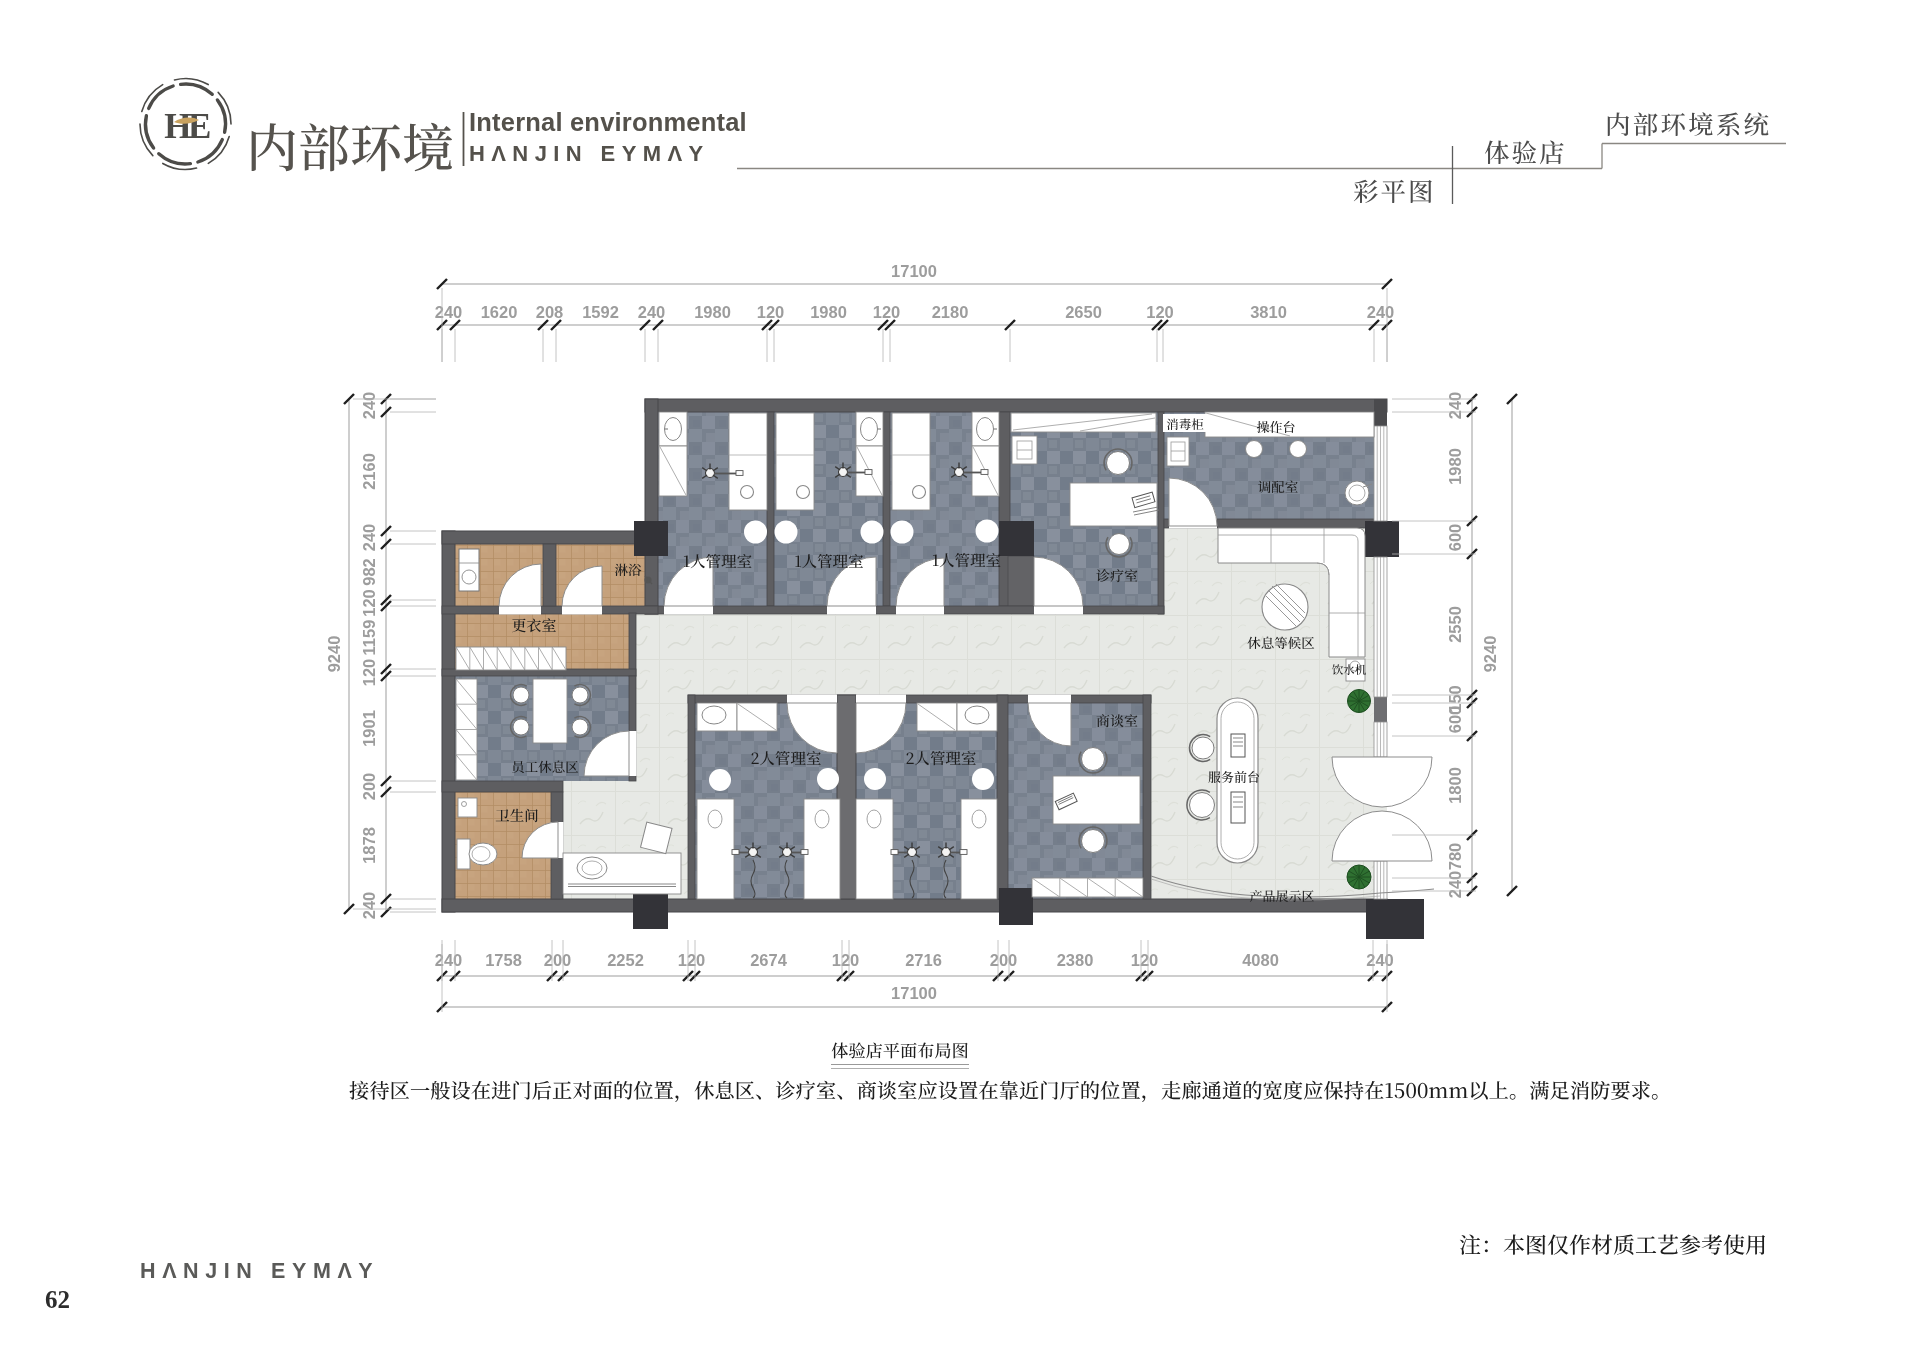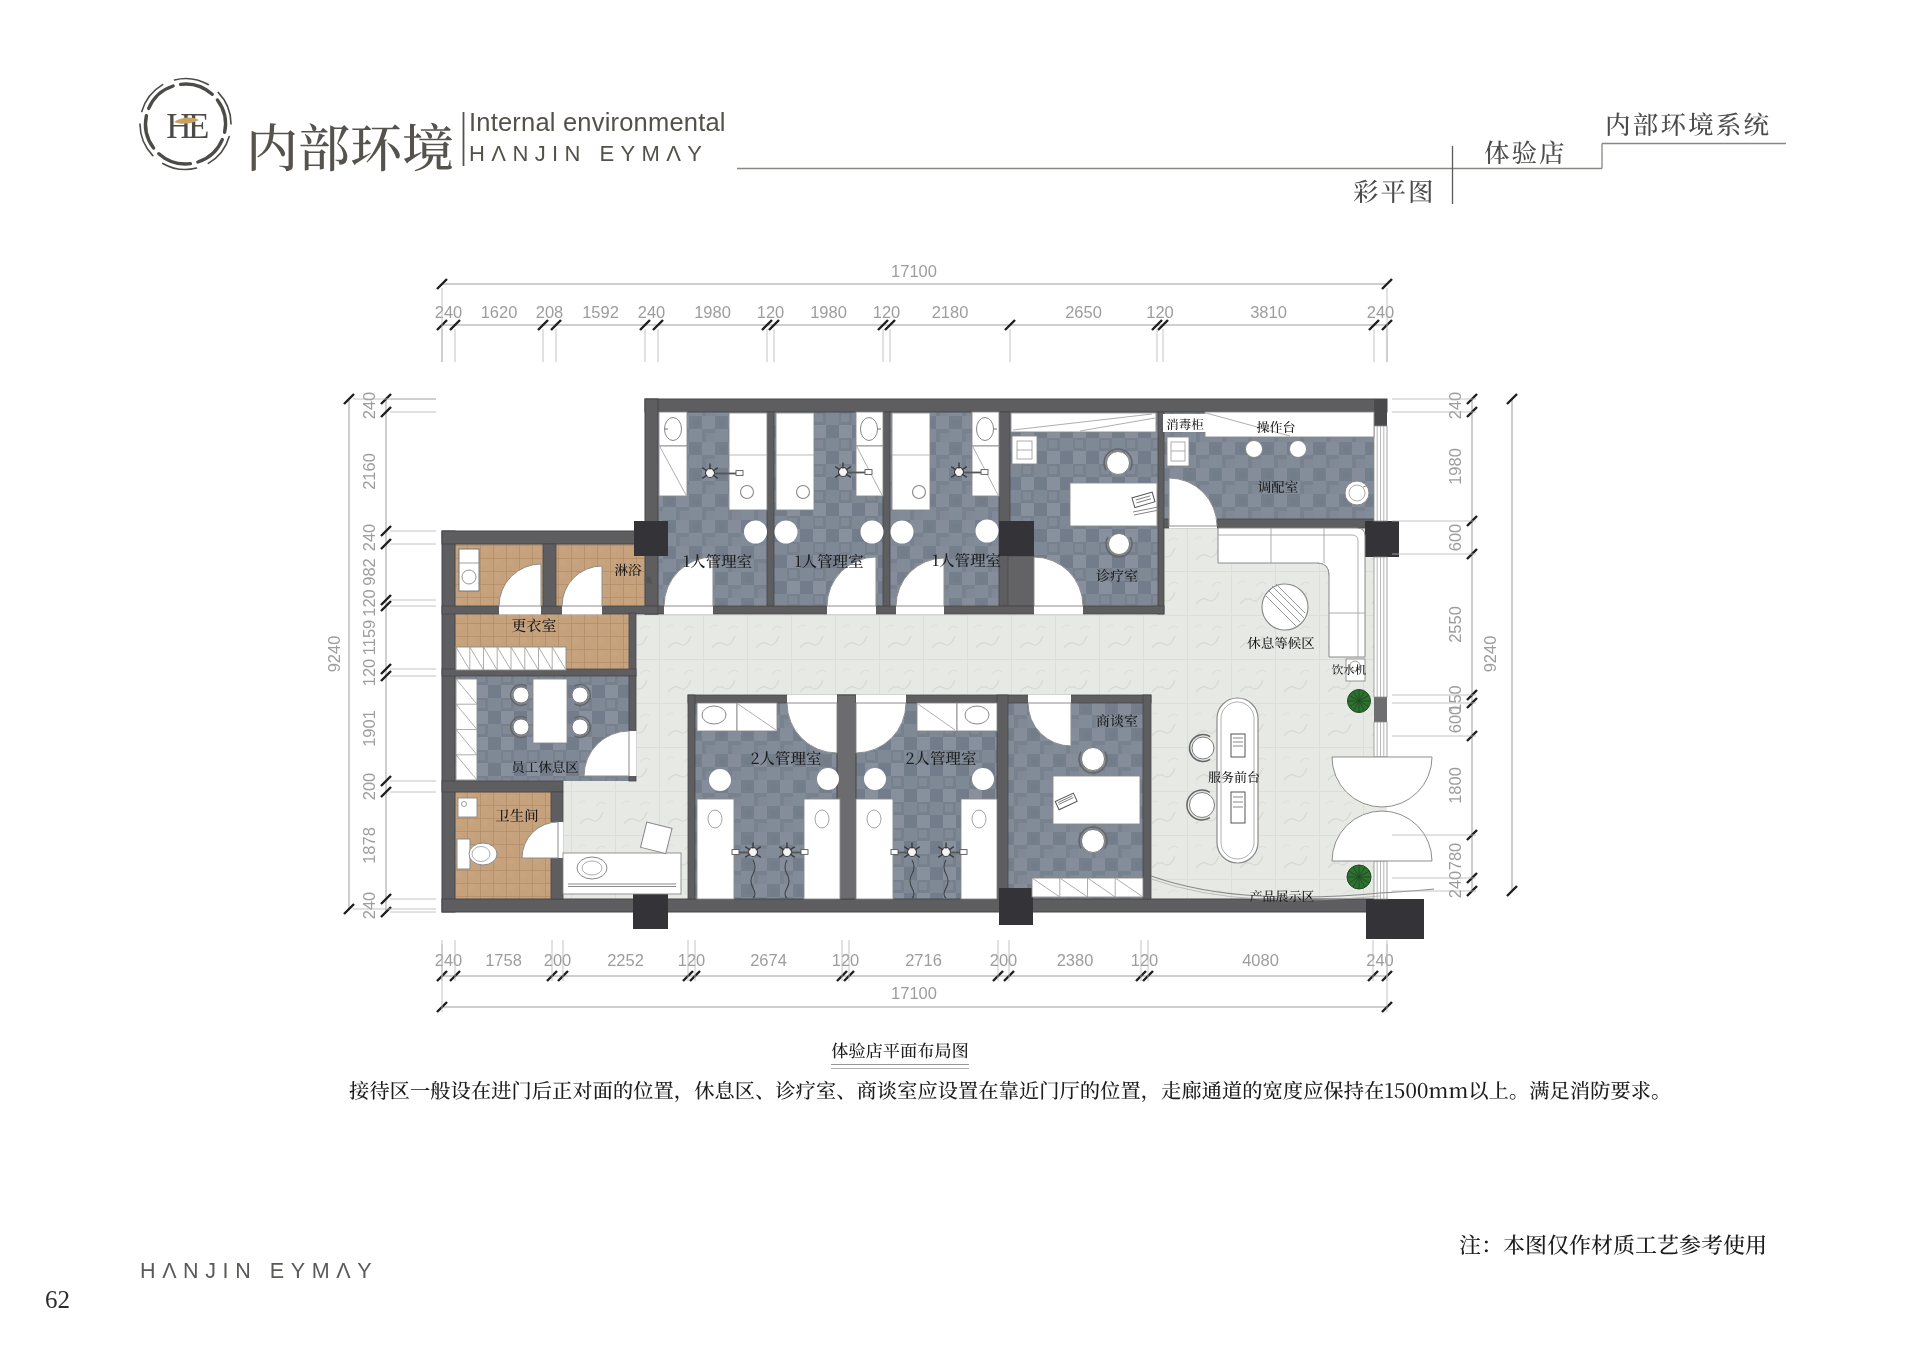--- a/index.html
+++ b/index.html
@@ -1,15 +1,15 @@
 <!DOCTYPE html>
 <html><head><meta charset="utf-8"><style>
 html,body{margin:0;padding:0;background:#fff;}
 #page{position:relative;width:1920px;height:1357px;overflow:hidden;background:#fff;
-font-family:"Liberation Sans",sans-serif;}
+font-family:"Liberation Sans",sans-serif;font-weight:bold;}
 svg{position:absolute;left:0;top:0;}
 </style></head><body>
 <div id="page">
 <svg width="1920" height="1357" viewBox="0 0 1920 1357">
 <defs>
 <pattern id="chk" width="26" height="26" patternUnits="userSpaceOnUse">
 <rect width="26" height="26" fill="#77808d"></rect>
 <rect width="13" height="13" fill="#858d9b"></rect>
 <rect x="13" y="13" width="13" height="13" fill="#828b98"></rect>
 <rect x="13" width="13" height="13" fill="#757e8b"></rect>

